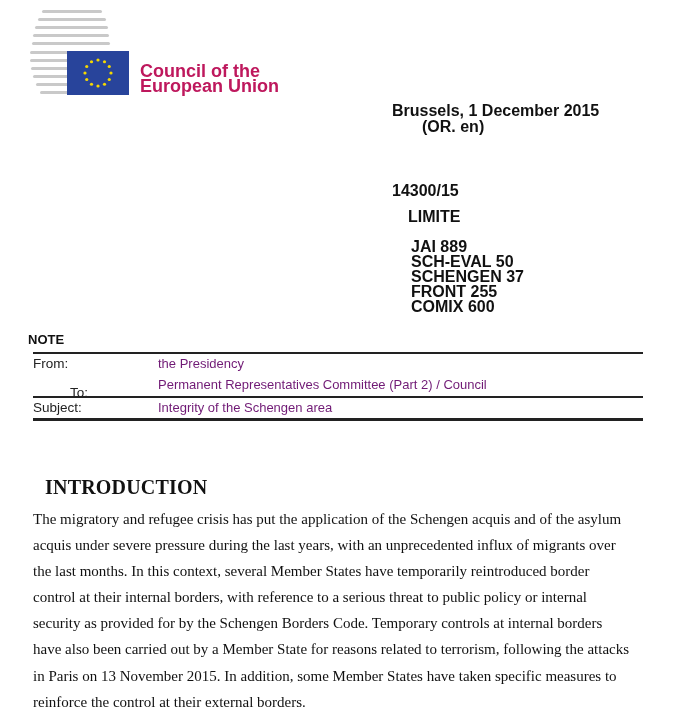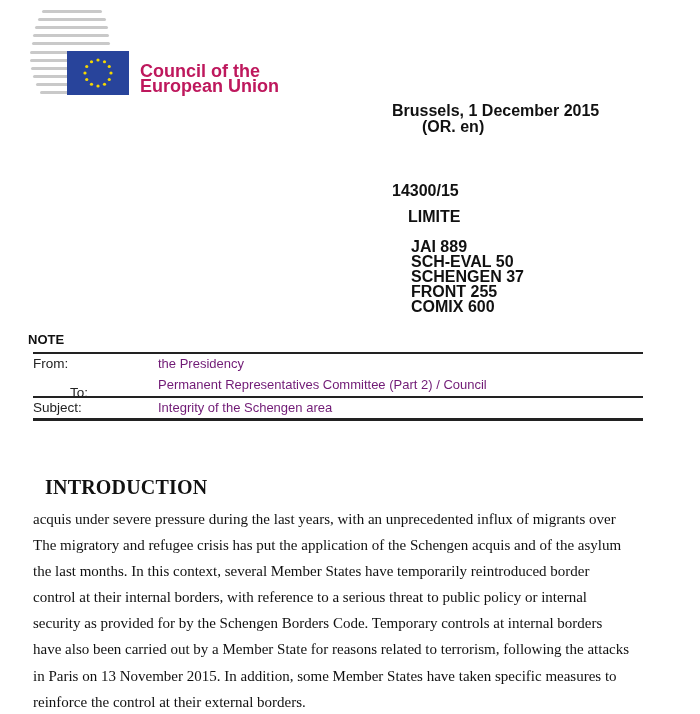--- a/index.html
+++ b/index.html
@@ -87,21 +87,21 @@
 
 <div class="abs rule" style="top:396px;height:2px;"></div>
 
 <div class="abs row-label sans" style="top:400px;">Subject:</div>
 <div class="abs row-value sans" style="top:400px;">Integrity of the Schengen area</div>
 
 <div class="abs rule" style="top:418px;height:2.5px;"></div>
 
 <div class="abs intro-head serif">INTRODUCTION</div>
 <div class="abs para serif">
+  <span class="line">The migratory and refugee crisis has put the application of the Schengen acquis and of the asylum</span>
   <span class="line">acquis under severe pressure during the last years, with an unprecedented influx of migrants over</span>
-  <span class="line">The migratory and refugee crisis has put the application of the Schengen acquis and of the asylum</span>
   <span class="line">the last months. In this context, several Member States have temporarily reintroduced border</span>
   <span class="line">control at their internal borders, with reference to a serious threat to public policy or internal</span>
   <span class="line">security as provided for by the Schengen Borders Code. Temporary controls at internal borders</span>
   <span class="line">have also been carried out by a Member State for reasons related to terrorism, following the attacks</span>
   <span class="line">in Paris on 13 November 2015. In addition, some Member States have taken specific measures to</span>
   <span class="line">reinforce the control at their external borders.</span>
 </div>
 
 </body></html>

